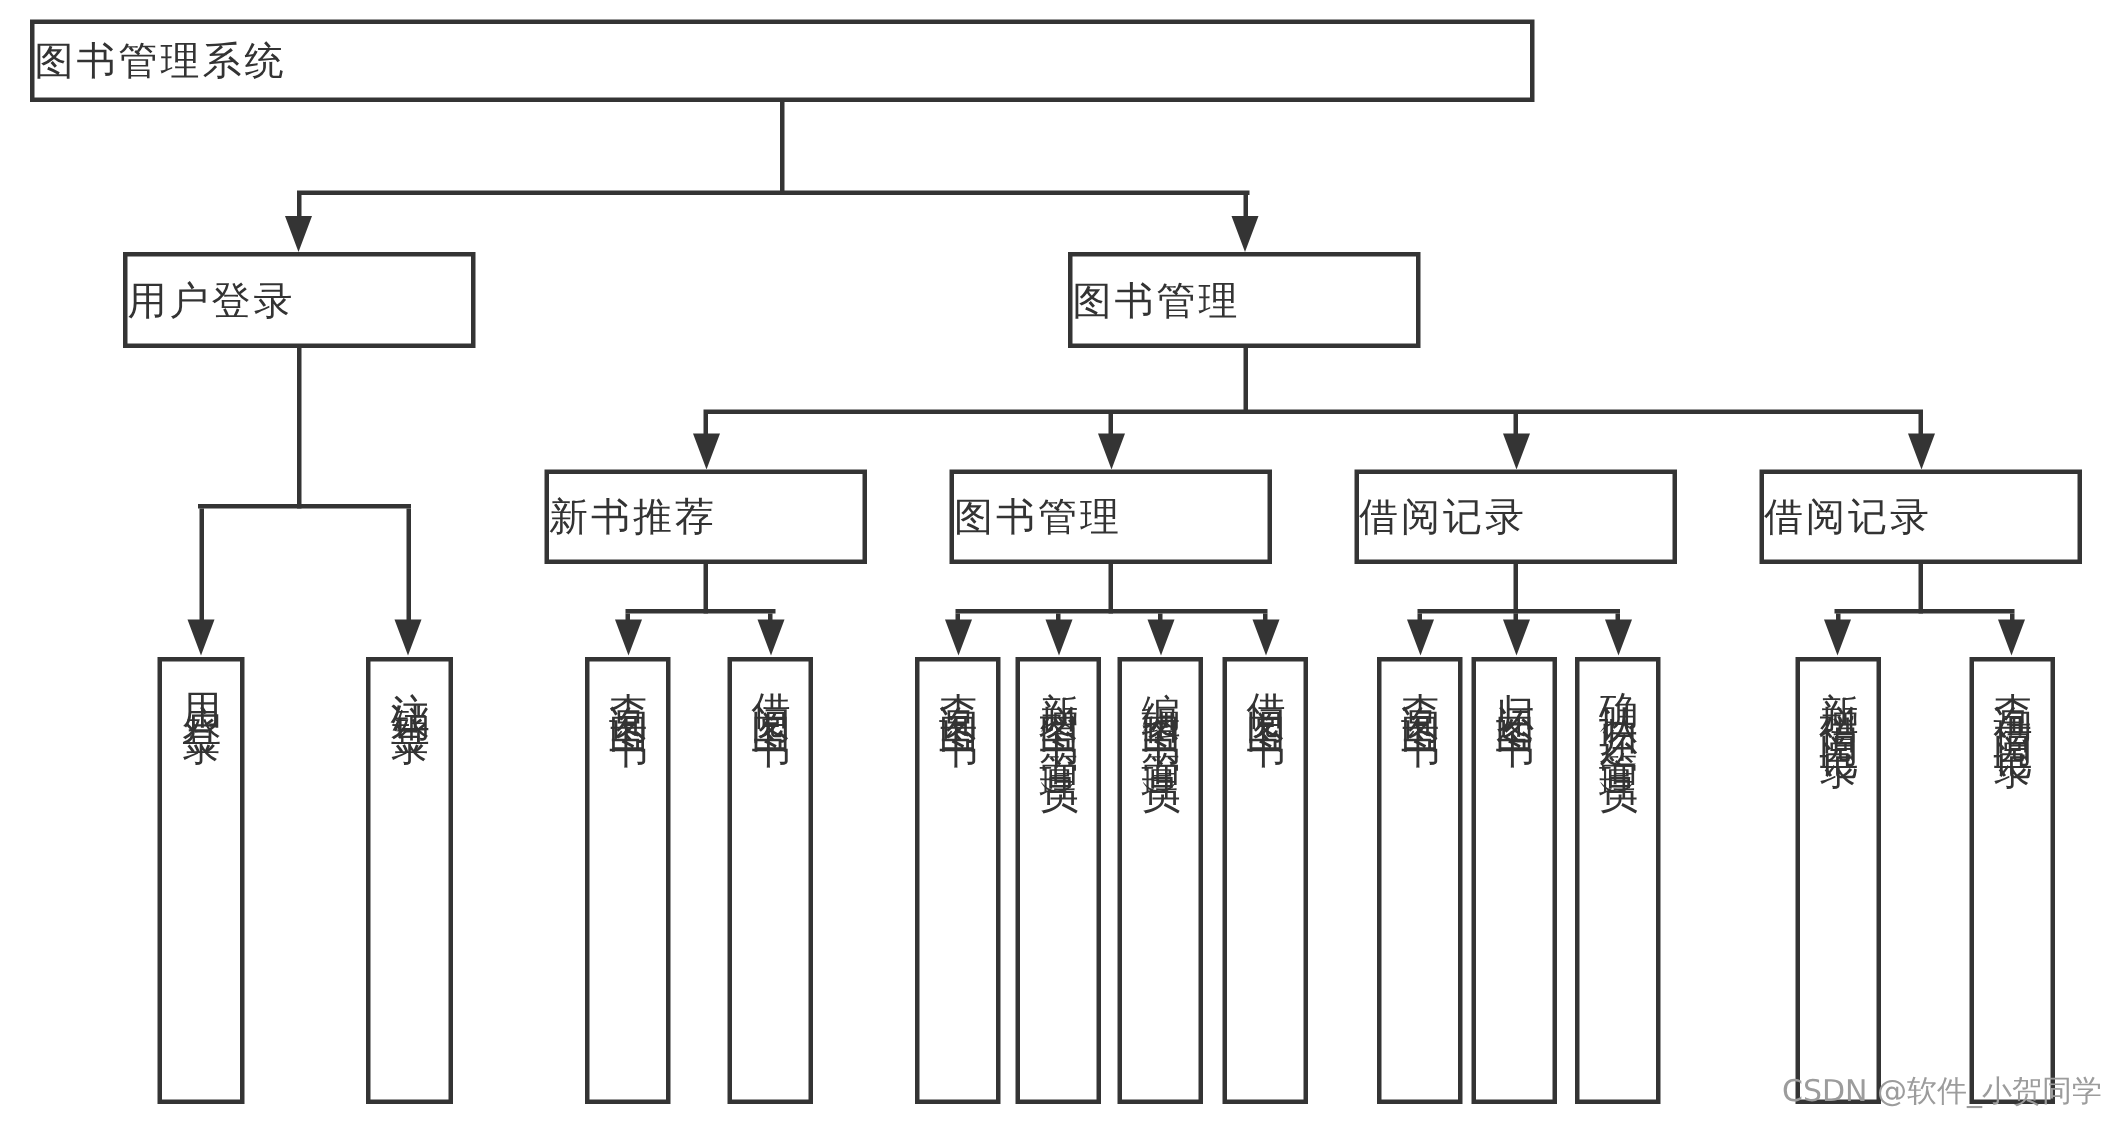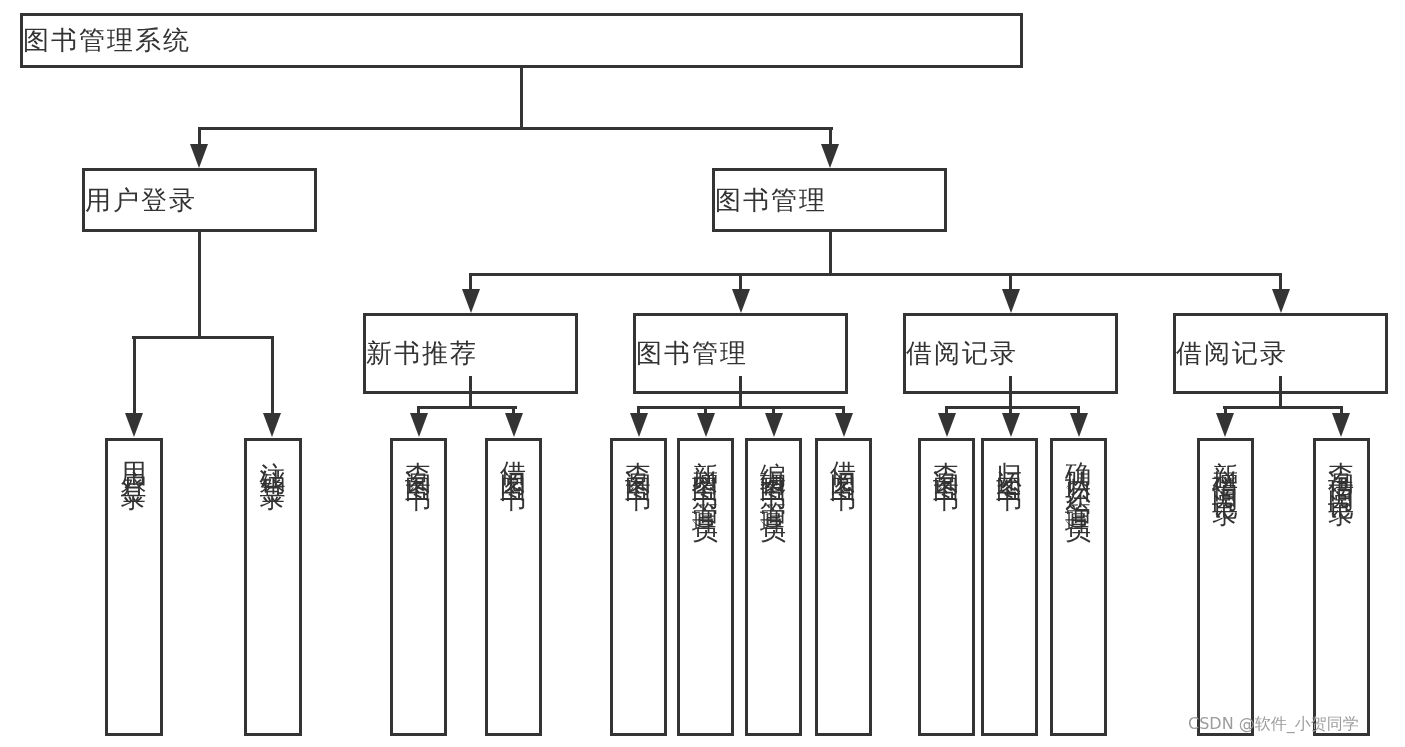--- a/index.html
+++ b/index.html
@@ -26,21 +26,21 @@
     justify-content: flex-start;
     color: #333333;
   }
   .h-label {
     font-size: 26px;
     letter-spacing: 2px;
     white-space: nowrap;
   }
   .root-box  { left: 20px;  top: 13px;  width: 1003px; height: 55px; }
   .l2-box    { top: 168px;  width: 235px; height: 64px; }
-  .l3-box    { top: 313px;  width: 215px; height: 81px; }
+  .l3-box    { top: 313px;  width: 215px; height: 63px; }
   .leaf {
     top: 438px;
     height: 298px;
     writing-mode: vertical-rl;
     font-size: 26px;
     letter-spacing: 8px;
     line-height: 1;
     text-align: center;
   }
   .line {
@@ -52,21 +52,21 @@
     width: 0;
     height: 0;
     border-left: 9px solid transparent;
     border-right: 9px solid transparent;
     border-top: 24px solid #343434;
   }
   .watermark {
     position: absolute;
     left: 1188px;
     top: 714px;
-    font-size: 16px;
+    font-size: 20px;
     color: #9c9c9c;
     white-space: nowrap;
   }
 </style>
 </head>
 <body>
 
 <div id="stage">
 
   <div class="node root-box">

